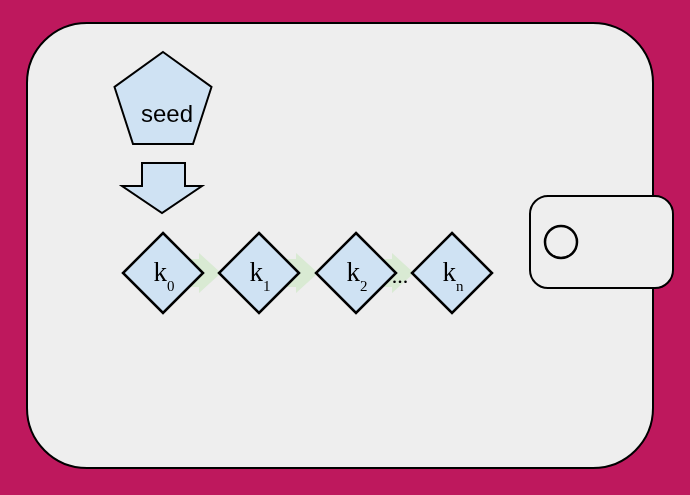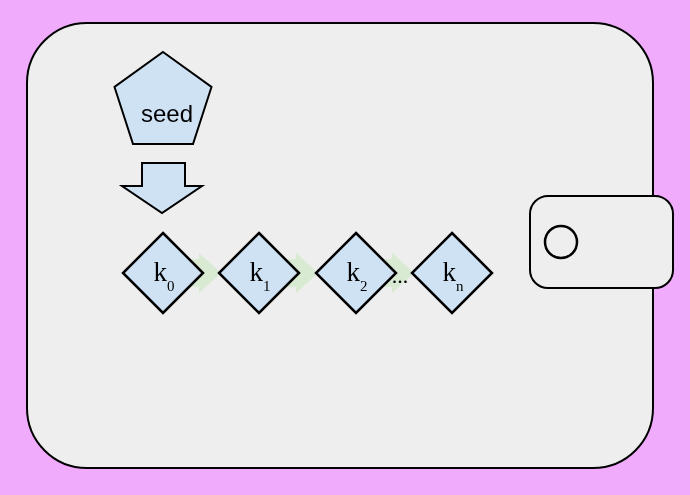--- a/index.html
+++ b/index.html
@@ -5,21 +5,21 @@
   html, body {
     margin: 0;
     padding: 0;
     background: #ffffff;
     font-family: "Liberation Sans", sans-serif;
   }
   .canvas {
     position: relative;
     width: 690px;
     height: 495px;
-    background: #f0abfc;
+    background: #be185d;
     overflow: hidden;
   }
   svg { display: block; }
 
   .outlined {
     stroke: #000000;
     stroke-width: 2;
     stroke-linejoin: miter;
   }
   .diamond {

